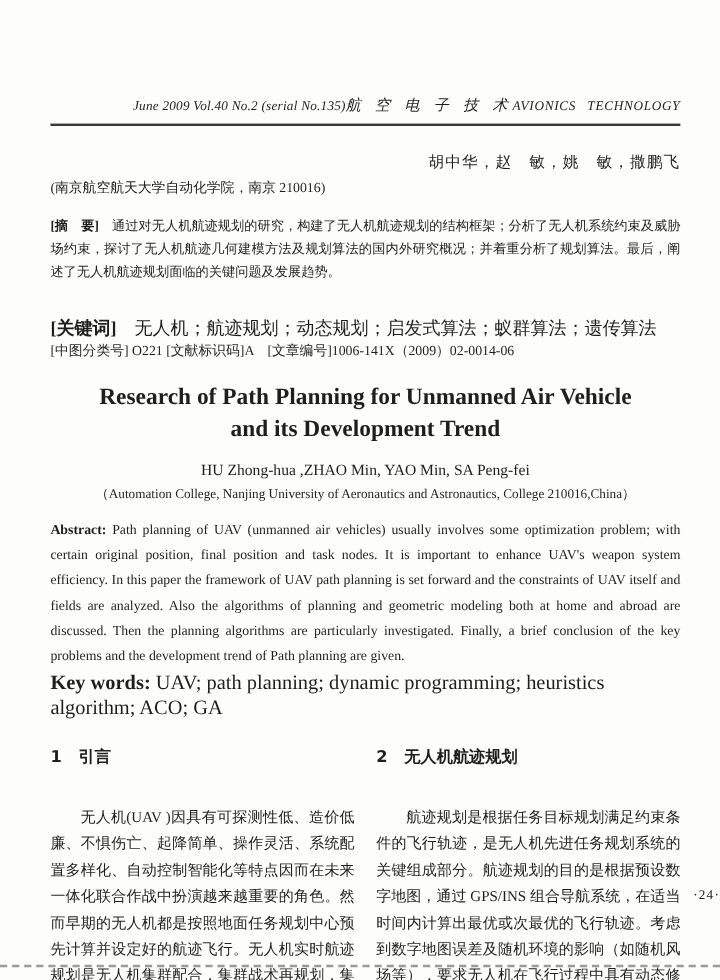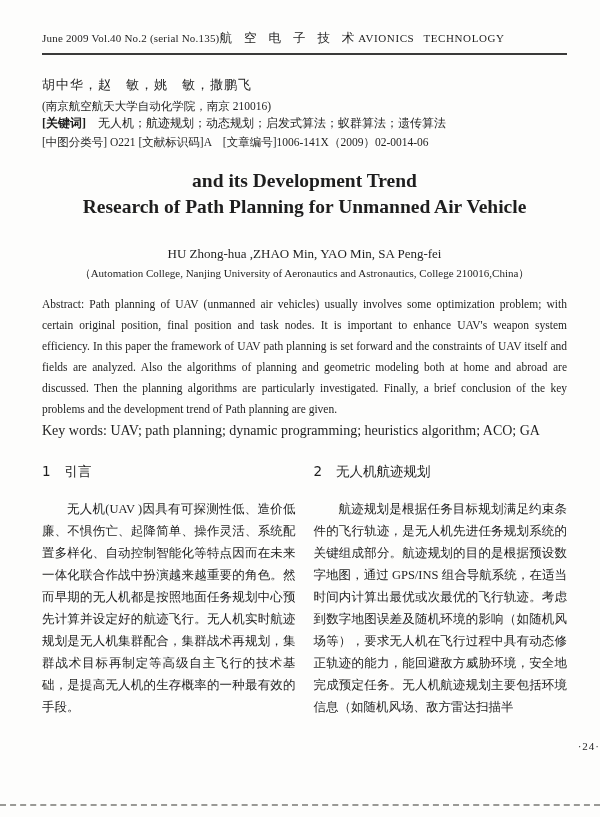--- a/index.html
+++ b/index.html
@@ -12,115 +12,117 @@
   }
   .page {
     position: relative;
     width: 600px;
     height: 817px;
     padding: 0 33px 0 42px;
   }
 
   
   .journal-header {
-    padding-top: 30px;
+    padding-top: 80px;
     display: flex;
-    justify-content: flex-start;
+    justify-content: flex-end;
     align-items: baseline;
     border-bottom: 2px solid #3a3a3a;
     padding-bottom: 6px;
+    font-style: italic;
   }
   .jh-left  { font-size: 11px; letter-spacing: 0.2px; }
   .jh-center{ font-size: 12.5px; letter-spacing: 4px; font-family: "DejaVu Sans", sans-serif; }
   .jh-right { font-size: 11px; letter-spacing: 0.6px; word-spacing: 6px; }
 
   
   .cn-title {
     margin-top: 21px;
     text-align: center;
     font-size: 21px;
     font-weight: bold;
     letter-spacing: 1px;
     font-family: "DejaVu Sans", sans-serif;
   }
   .cn-authors {
     margin-top: 21px;
-    text-align: left;
+    text-align: right;
     font-size: 13px;
     letter-spacing: 1px;
   }
   .cn-affiliation {
     margin-top: 5px;
     font-size: 11.5px;
   }
 
   
   .cn-abstract {
     margin-top: 16px;
     font-size: 11px;
     line-height: 19px;
     text-align: justify;
   }
   .cn-abstract .label, .cn-keywords .label, .cn-class { font-weight: bold; }
   .cn-keywords {
-    font-size: 12px;
+    font-size: 15px;
     line-height: 19px;
+    margin-top: 28px;
   }
   .cn-class {
     font-size: 11.5px;
     line-height: 19px;
     font-weight: normal;
   }
   .cn-class b { font-weight: normal; }
 
   
   .en-title {
     margin-top: 16px;
     text-align: center;
     font-size: 19.5px;
     font-weight: bold;
     line-height: 26px;
   }
   .en-title span { display: block; }
   .en-authors {
-    margin-top: 26px;
+    margin-top: 13px;
     text-align: center;
     font-size: 13px;
   }
   .en-affiliation {
     margin-top: 4px;
     text-align: center;
     font-size: 11px;
   }
 
   
   .en-abstract {
     margin-top: 13px;
     font-size: 11.5px;
     line-height: 21px;
     text-align: justify;
   }
-  .en-abstract .label, .en-keywords .label { font-weight: normal; }
+  .en-abstract .label, .en-keywords .label { font-weight: bold; }
   .en-keywords {
-    font-size: 14px;
+    font-size: 17px;
     line-height: 21px;
   }
 
   
   .columns {
     margin-top: 22px;
     display: flex;
     gap: 18px;
   }
   .col { flex: 1 1 0; }
   .sec-heading {
     font-size: 13.5px;
-    font-weight: normal;
+    font-weight: bold;
     font-family: "DejaVu Sans", sans-serif;
-    margin-bottom: 17px;
+    margin-bottom: 30px;
   }
   .sec-heading .sec-num { display: inline-block; margin-right: 14px; }
   .sec-body {
     font-size: 12.5px;
     line-height: 22px;
     text-align: justify;
     text-indent: 2em;
   }
 
   
@@ -148,28 +150,29 @@
 
   <div class="journal-header">
     <span class="jh-left">June 2009 Vol.40 No.2 (serial No.135)</span>
     <span class="jh-center">航 空 电 子 技 术</span>
     <span class="jh-right">AVIONICS  TECHNOLOGY</span>
   </div>
 
   <div class="cn-authors">胡中华，赵　敏，姚　敏，撒鹏飞</div>
   <div class="cn-affiliation">(南京航空航天大学自动化学院，南京 210016)</div>
 
+  <p class="cn-abstract"><span class="label">[摘　要]</span>　<span>通过对无人机航迹规划的研究，构建了无人机航迹规划的结构框架；分析了无人机系统约束及威胁场约束，探讨了无人机航迹几何建模方法及规划算法的国内外研究概况；并着重分析了规划算法。最后，阐述了无人机航迹规划面临的关键问题及发展趋势。</span></p>
 
   <p class="cn-keywords"><span class="label">[关键词]</span>　<span>无人机；航迹规划；动态规划；启发式算法；蚁群算法；遗传算法</span></p>
 
   <p class="cn-class"><b>[中图分类号]</b><span> O221 </span><b>[文献标识码]</b><span>A　</span><b>[文章编号]</b><span>1006-141X（2009）02-0014-06</span></p>
 
   <h2 class="en-title">
+    <span>Research of Path Planning for Unmanned Air Vehicle</span>
     <span>and its Development Trend</span>
-    <span>Research of Path Planning for Unmanned Air Vehicle</span>
   </h2>
   <div class="en-authors">HU Zhong-hua ,ZHAO Min, YAO Min, SA Peng-fei</div>
   <div class="en-affiliation">（Automation College, Nanjing University of Aeronautics and Astronautics, College 210016,China）</div>
 
   <p class="en-abstract"><span class="label">Abstract:</span><span> Path planning of UAV (unmanned air vehicles) usually involves some optimization problem; with certain original position, final position and task nodes. It is important to enhance UAV's weapon system efficiency. In this paper the framework of UAV path planning is set forward and the constraints of UAV itself and fields are analyzed. Also the algorithms of planning and geometric modeling both at home and abroad are discussed. Then the planning algorithms are particularly investigated. Finally, a brief conclusion of the key problems and the development trend of Path planning are given.</span></p>
 
   <p class="en-keywords"><span class="label">Key words:</span><span> UAV;  path planning;  dynamic programming;  heuristics algorithm;  ACO;  GA</span></p>
 
   <div class="columns">
 

